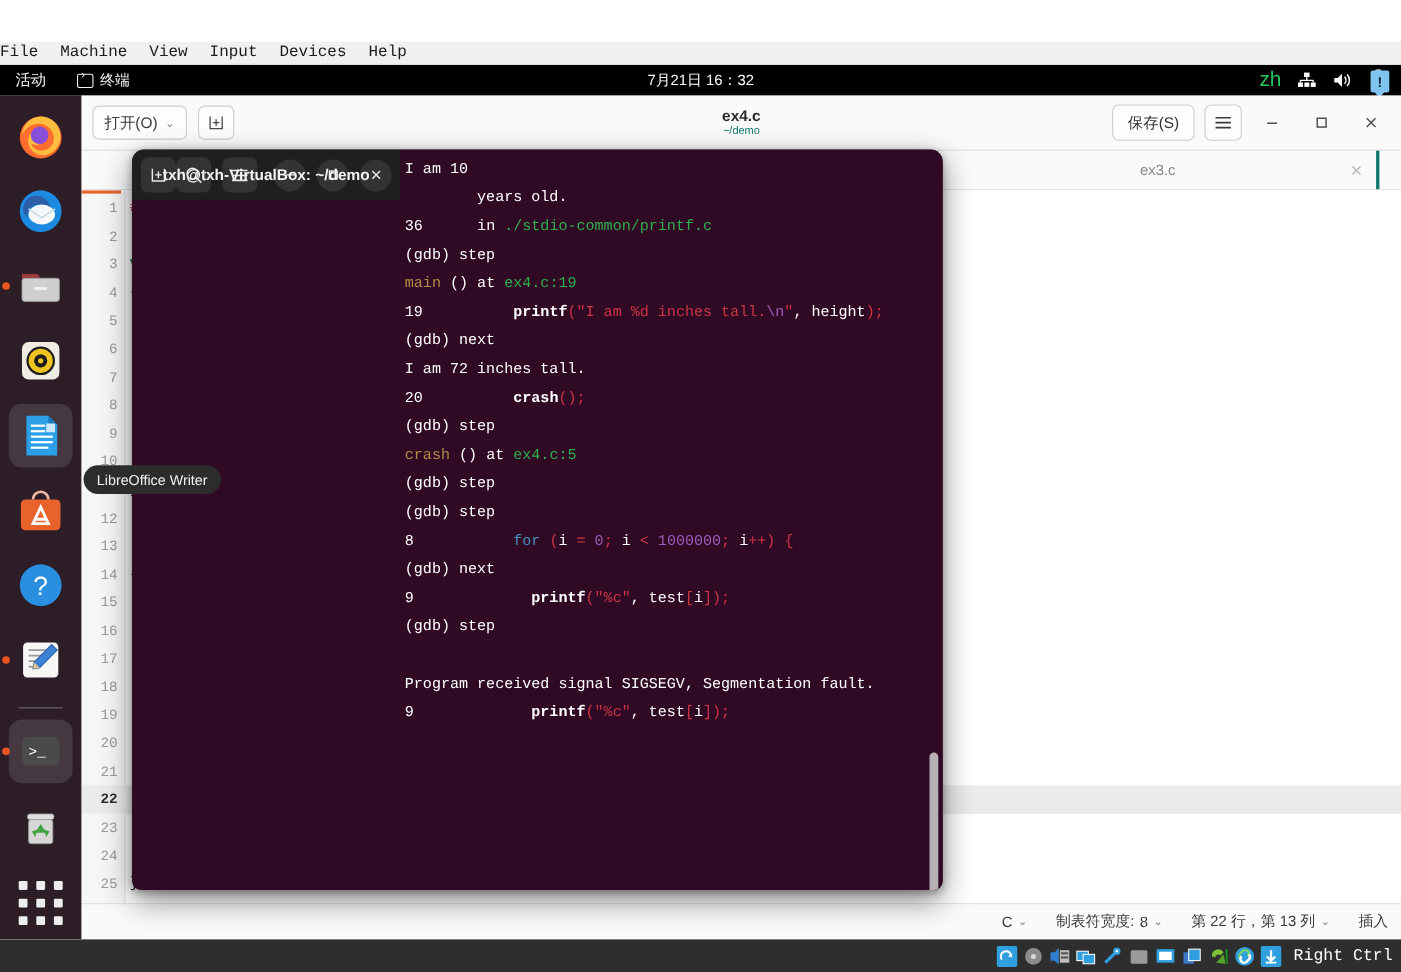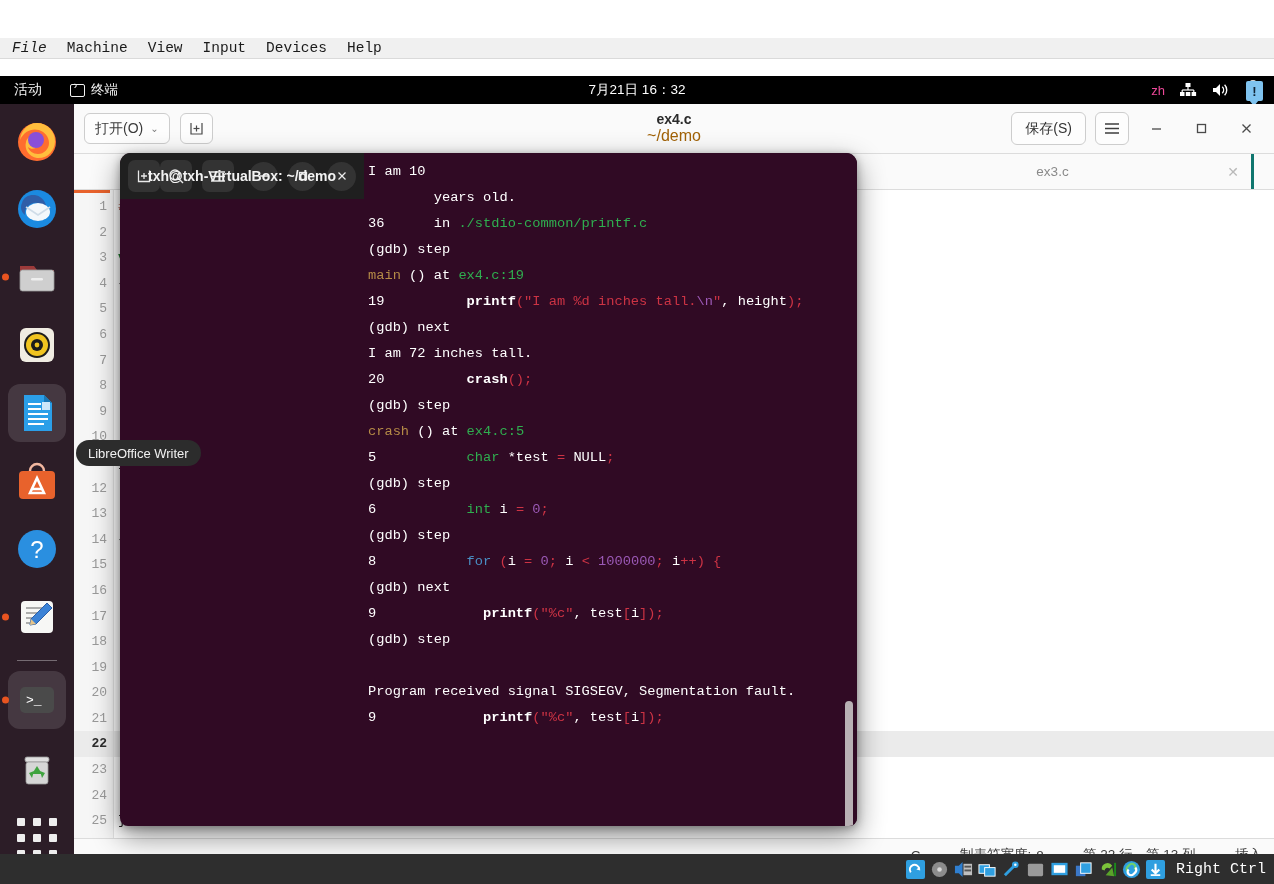--- a/index.html
+++ b/index.html
@@ -45,26 +45,26 @@
   .vbox-menubar {
     position: absolute; left: 0; top: 38px; width: 1274px; height: 21px;
     background: #f0f0f0; display: flex; align-items: center;
     font-family: "Liberation Mono", monospace;
     border-bottom: 1px solid #dadada;
   }
   .vbox-menu-item {
     font-size: 14.5px; color: #1b1b1b; padding: 0 10px; line-height: 21px;
     white-space: nowrap;
   }
-  .vbox-menu-item:first-child { padding-left: 12px; font-style: italic; }
+  .vbox-menu-item:first-child { padding-left: 0; }
 
   
   .guest {
     position: absolute; left: 0; top: 59px; width: 1274px; height: 795px;
-    background: #fcfcfc; overflow: hidden; margin-top: 17px;
+    background: #fcfcfc; overflow: hidden;
   }
 
   
   .gnome-topbar {
     position: absolute; left: 0; top: 0; width: 1274px; height: 28px;
     background: #000000; color: #ffffff; display: flex; align-items: center;
     font-size: 13.5px;
   }
   .gtb-activities { margin-left: 14px; font-size: 14px; color: #f2f2f2; }
   .gtb-app { margin-left: 28px; display: flex; align-items: center; gap: 6px; color:#f2f2f2; }
@@ -76,21 +76,21 @@
     content:"›"; position:absolute; left:1.5px; top:-3.5px; font-size:10px; color:#f2f2f2;
     font-family:"Liberation Mono", monospace;
   }
   .gtb-clock {
     position: absolute; left: 50%; transform: translateX(-50%);
     font-size: 13.5px; color: #ffffff; white-space: nowrap;
   }
   .gtb-right {
     margin-left: auto; display: flex; align-items: center; gap: 14px; margin-right: 10px;
   }
-  .gtb-ime { font-size: 13px; color: #ec4899; }
+  .gtb-ime { font-size: 19px; color: #22c55e; }
   .ico-net svg, .ico-vol svg, .ico-power svg { display: block; }
   .power-badge {
     position: relative;
   }
   .power-badge .bubble {
     position:absolute; left:2px; top:2px; width:17px; height:20px;
     background:#7fc3ef; border-radius:2px;
     display:flex;align-items:center;justify-content:center;
     font-size:13px;color:#123; font-weight:bold;
   }
@@ -140,21 +140,21 @@
   }
   .btn-newtab {
     width: 33px; height: 31px; border: 1px solid #cdcdcd; border-radius: 6px;
     background: #fdfdfd; margin-left: 10px; display: flex; align-items: center; justify-content: center;
   }
   .gedit-doc-title {
     position: absolute; left: 50%; transform: translateX(-50%); text-align: center;
     line-height: 1.12;
   }
   .gedit-doc-title .name { font-size: 14px; font-weight: bold; color: #2b2b2b; }
-  .gedit-doc-title .path { font-size: 16px; color: #a16207; }
+  .gedit-doc-title .path { font-size: 10px; color: #0f766e; }
   .gedit-header-right {
     margin-left: auto; display: flex; align-items: center; gap: 9px;
   }
   .btn-save {
     height: 33px; padding: 0 13px; border: 1px solid #cdcdcd; border-radius: 6px;
     background: #fdfdfd; font-size: 14px; color: #333; display:flex;align-items:center;
   }
   .btn-hamburger {
     width: 34px; height: 33px; border: 1px solid #cdcdcd; border-radius: 6px;
     background: #fdfdfd; display: flex; align-items: center; justify-content: center;
@@ -611,23 +611,21 @@
           <div class="tline"><span class="t-white">        years old.</span></div>
           <div class="tline"><span class="t-white">36      </span><span class="t-white">in </span><span class="t-green">./stdio-common/printf.c</span></div>
           <div class="tline"><span class="t-white">(gdb) step</span></div>
           <div class="tline"><span class="t-gold">main </span><span class="t-white">() at </span><span class="t-green">ex4.c:19</span></div>
           <div class="tline"><span class="t-white">19          </span><span class="t-white t-bold">printf</span><span class="t-red">(</span><span class="t-red">"I am %d inches tall.</span><span class="t-purple">\n</span><span class="t-red">"</span><span class="t-white">, height</span><span class="t-red">);</span></div>
           <div class="tline"><span class="t-white">(gdb) next</span></div>
           <div class="tline"><span class="t-white">I am 72 inches tall.</span></div>
           <div class="tline"><span class="t-white">20          </span><span class="t-white t-bold">crash</span><span class="t-red">();</span></div>
           <div class="tline"><span class="t-white">(gdb) step</span></div>
           <div class="tline"><span class="t-gold">crash </span><span class="t-white">() at </span><span class="t-green">ex4.c:5</span></div>
-          <div class="tline"><span class="t-white">5           </span><span class="t-green">char </span><span class="t-white">*test </span><span class="t-red">=</span><span class="t-white"> NULL</span><span class="t-red">;</span></div>
           <div class="tline"><span class="t-white">(gdb) step</span></div>
-          <div class="tline"><span class="t-white">6           </span><span class="t-green">int </span><span class="t-white">i </span><span class="t-red">=</span><span class="t-white"> </span><span class="t-purple">0</span><span class="t-red">;</span></div>
           <div class="tline"><span class="t-white">(gdb) step</span></div>
           <div class="tline"><span class="t-white">8           </span><span class="t-teal">for </span><span class="t-red">(</span><span class="t-white">i </span><span class="t-red">=</span><span class="t-white"> </span><span class="t-purple">0</span><span class="t-red">; </span><span class="t-white">i </span><span class="t-red">&lt;</span><span class="t-white"> </span><span class="t-purple">1000000</span><span class="t-red">; </span><span class="t-white">i</span><span class="t-red">++</span><span class="t-red">) </span><span class="t-red">{</span></div>
           <div class="tline"><span class="t-white">(gdb) next</span></div>
           <div class="tline"><span class="t-white">9             </span><span class="t-white t-bold">printf</span><span class="t-red">(</span><span class="t-red">"%c"</span><span class="t-white">, test</span><span class="t-red">[</span><span class="t-white">i</span><span class="t-red">]</span><span class="t-red">);</span></div>
           <div class="tline"><span class="t-white">(gdb) step</span></div>
           <div class="tline">&nbsp;</div>
           <div class="tline"><span class="t-white">Program received signal SIGSEGV, Segmentation fault.</span></div>
           <div class="tline"><span class="t-white">9             </span><span class="t-white t-bold">printf</span><span class="t-red">(</span><span class="t-red">"%c"</span><span class="t-white">, test</span><span class="t-red">[</span><span class="t-white">i</span><span class="t-red">]</span><span class="t-red">);</span></div>
         </div>
       <div class="term-scrollbar"></div>

